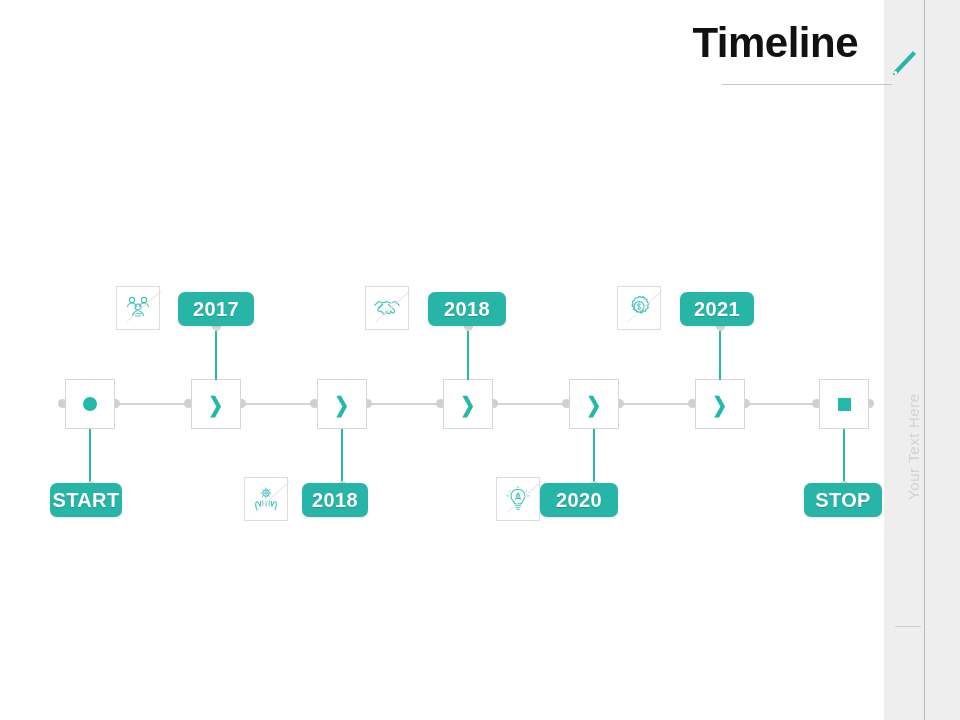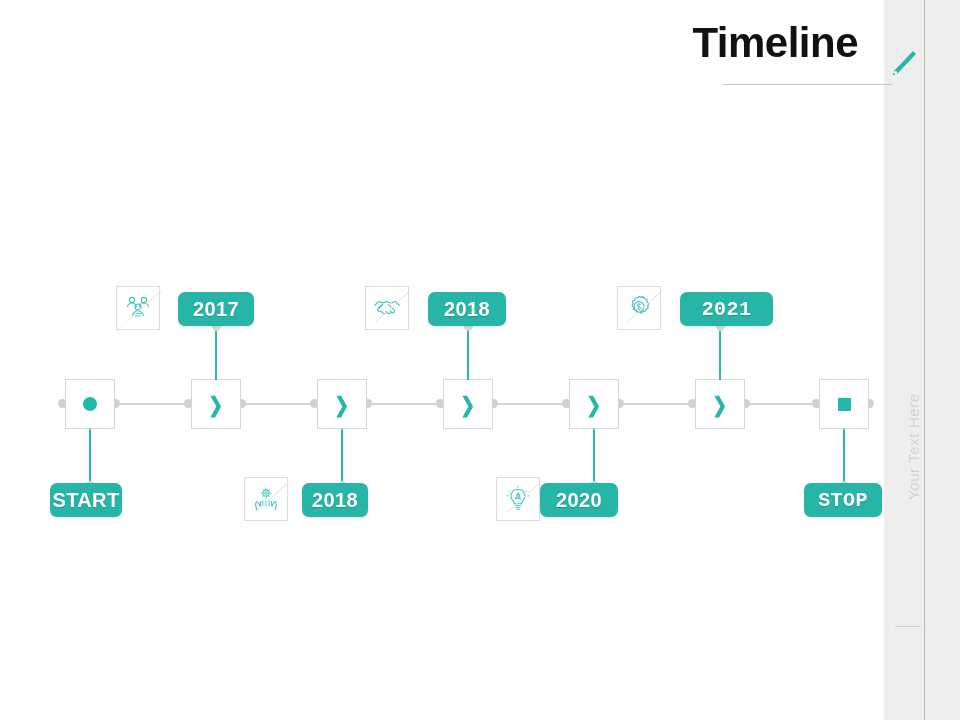--- a/index.html
+++ b/index.html
@@ -282,30 +282,30 @@
       <path d="M3.6 11.9h2M24.4 11.9h2M6 6.5l1.4 1.4M24 6.5l-1.4 1.4M15 2v1.8" stroke-width="0.9"></path>
     </svg>
     <span class="tile-slash"></span>
   </div>
 
   <div class="node" style="left:695px">
     <span class="chev">❯</span>
   </div>
   <div class="stem" style="left:719px; top:326px; height:54px;"></div>
   <div class="stem-knob" style="left:716px; top:322px;"></div>
-  <div class="pill" style="left:680px; top:292px; width:93px;font-family:Liberation Mono, monospace;">2021</div>
+  <div class="pill" style="left:680px; top:292px; width:74px;">2021</div>
   <div class="tile" style="left:617px; top:286px;">
     <svg width="30" height="30" viewBox="0 0 30 30" fill="none" stroke="#3ec4bb" stroke-width="1.2">
       <path d="M15 3.4l2.2.9 2.2-.5 1.3 1.9 2.2.8.1 2.3 1.7 1.6-1 2.1.5 2.2-2 1.2-.8 2.2-2.3.1-1.6 1.7-2.1-1-2.2.5-1.2-2-2.2-.8-.1-2.3-1.7-1.6 1-2.1-.5-2.2 2-1.2.8-2.2 2.3-.1z"></path>
       <circle cx="15" cy="13.6" r="5"></circle>
       <path d="M15 10.4v6.4M16.9 11.6c-.5-.5-1.2-.7-1.9-.7-1 0-1.8.5-1.8 1.3 0 1.9 3.7.9 3.7 2.8 0 .8-.8 1.3-1.8 1.3-.8 0-1.5-.3-2-.8" stroke-width="0.9"></path>
     </svg>
     <span class="tile-slash"></span>
   </div>
 
   <div class="node" style="left:819px">
     <span class="sq-mark"></span>
   </div>
   <div class="stem" style="left:843px; top:429px; height:56px;"></div>
   <div class="stem-knob" style="left:840px; top:481px;"></div>
-  <div class="pill" style="left:804px; top:483px; width:78px;font-family:Liberation Mono, monospace;">STOP</div>
+  <div class="pill" style="left:804px; top:483px; width:78px;">STOP</div>
 
 </div>
 
 </body></html>

